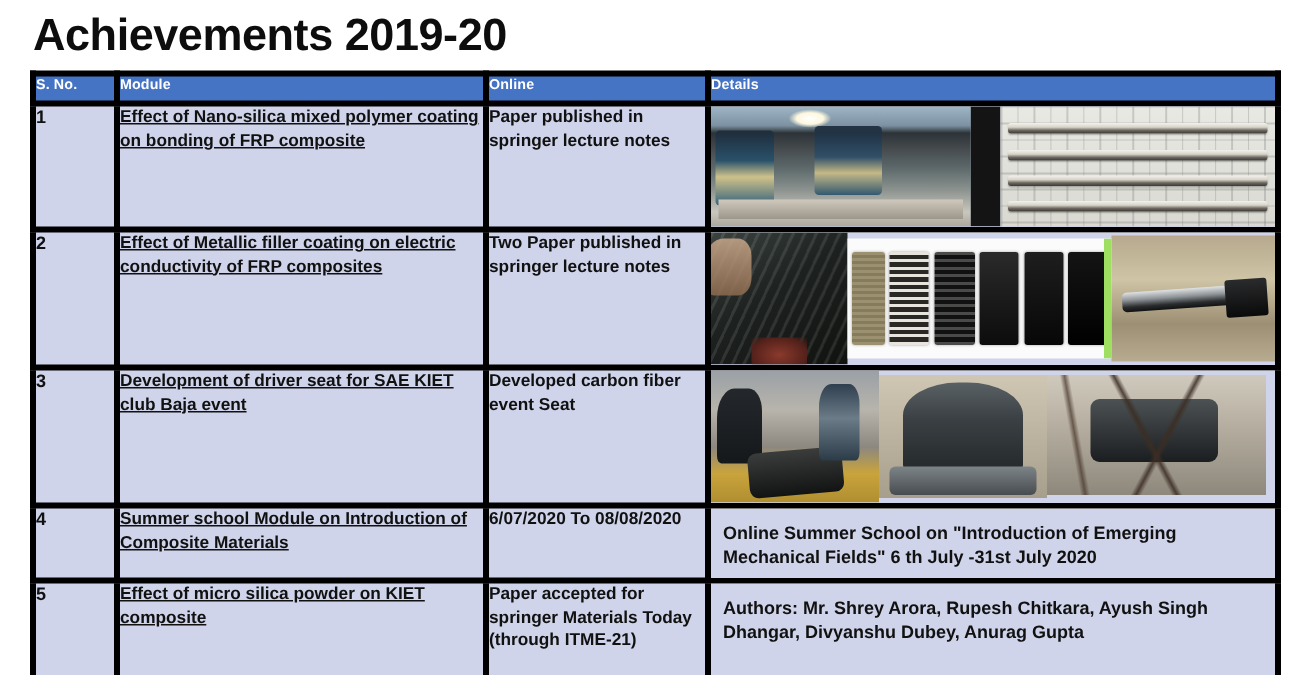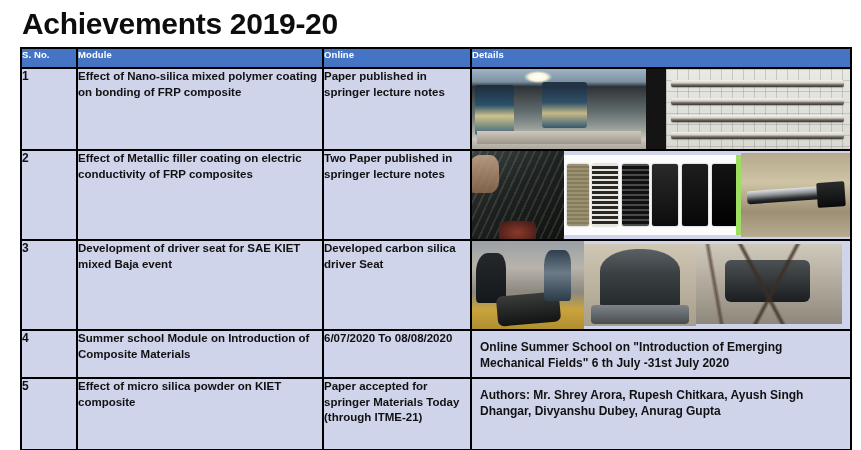--- a/index.html
+++ b/index.html
@@ -26,21 +26,21 @@
     position: absolute;
     left: 20px; top: 47px;
     width: 830px; height: 396px;
   }
   table.ach-table {
     width: 830px;
     border-collapse: collapse;
     table-layout: fixed;
   }
   table.ach-table th, table.ach-table td {
-    border: 2px solid #000000;
+    border: 4px solid #000000;
     vertical-align: top;
     padding: 0;
   }
 
   thead th {
     background: #4574C4;
     color: #ffffff;
     font-size: 9.5px;
     font-weight: bold;
     text-align: left;
@@ -51,21 +51,21 @@
 
   tbody td {
     background: #CFD4EA;
     font-size: 11.5px;
     font-weight: bold;
     color: #111111;
     line-height: 15.5px;
     padding: 7px 6px 6px 8px;
   }
   td.c-sno { text-align: left; padding-left: 8px; font-size: 12px; }
-  td.c-project { padding-left: 10px; }
+  td.c-project { padding-left: 10px; text-decoration: underline; }
   td.c-status { padding-left: 8px; margin-left: 28px; }
   td.c-details { padding: 0; position: relative; overflow: hidden; background: #CFD4EA; }
   td.c-details.textual { padding: 8px 8px 6px 8px; }
 
   
   .photos { position: relative; width: 100%; height: 100%; display: flex; align-items: flex-start; background: #CFD4EA; }
   .ph { position: relative; overflow: hidden; background: #b9b4ab; }
 
   
   .ph-lab {
@@ -222,22 +222,22 @@
                 <div class="tile t6" style="width:26px"></div>
                 <div class="strip-green"></div>
               </div>
               <div class="ph ph-brush" style="width:110px;height:84px;margin-top:2px"></div>
             </div>
           </td>
         </tr>
 
         <tr style="height:88px">
           <td class="c-sno">3</td>
-          <td class="c-project">Development of driver seat for SAE KIET mixed Baja event</td>
-          <td class="c-status">Developed carbon silica driver Seat</td>
+          <td class="c-project">Development of driver seat for SAE KIET club Baja event</td>
+          <td class="c-status">Developed carbon fiber event Seat</td>
           <td class="c-details">
             <div class="photos">
               <div class="ph ph-layup" style="width:112px;height:88px">
                 <div class="layup-part"></div>
               </div>
               <div class="ph ph-seat" style="width:112px;height:82px;margin-top:3px"></div>
               <div class="ph ph-frame" style="width:146px;height:80px;margin-top:3px"></div>
             </div>
           </td>
         </tr>

